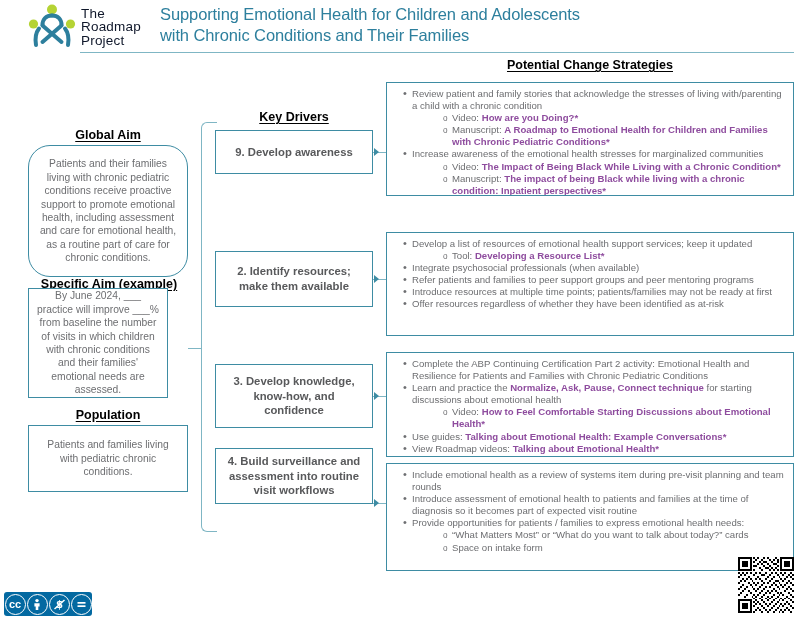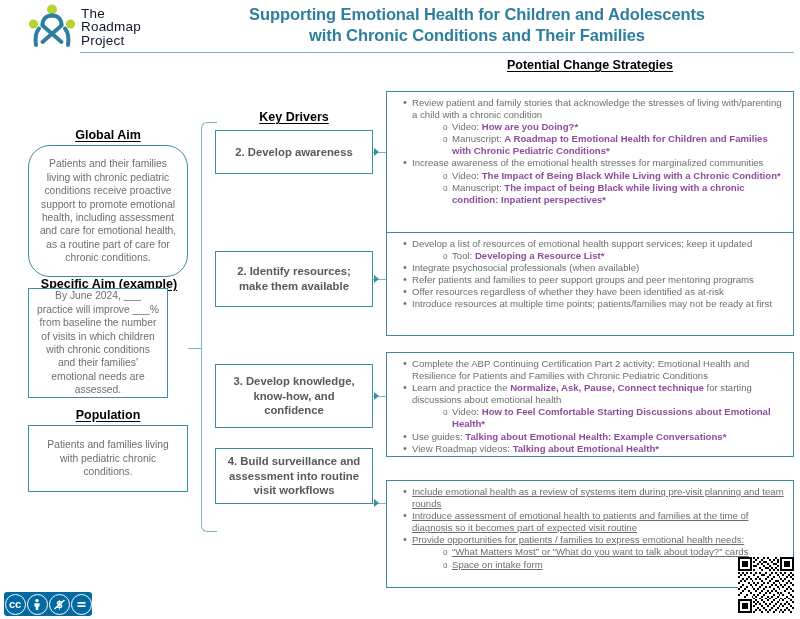--- a/index.html
+++ b/index.html
@@ -26,22 +26,22 @@
   .logo-mark { width: 48px; height: 46px; flex: 0 0 48px; }
   .logo-text {
     font-family: "Liberation Sans", sans-serif;
     font-size: 13.5px; line-height: 13.5px;
     color: #0f172a; letter-spacing: .2px;
   }
   .logo-text span { display: block; }
 
   .main-title {
     position: absolute; left: 160px; top: 4px; width: 634px;
-    text-align: center;
-    font-size: 16.5px; font-weight: bold; line-height: 21px;
+    text-align: left;
+    font-size: 16.5px; font-weight: normal; line-height: 21px;
     color: #2d7f9d; letter-spacing: -.1px;
   }
   .header-rule {
     position: absolute; left: 80px; top: 52px; width: 714px;
     height: 1px; background: #7fb6c4;
   }
 
   
   .col-head {
     position: absolute;
@@ -85,24 +85,24 @@
   #driver-4 { left: 215px; top: 448px; width: 158px; height: 56px; }
 
   .strat-box {
     left: 386px;
     width: 408px;
     padding: 5px 6px 5px 6px;
     font-size: 9.6px; line-height: 12.1px;
     color: #6d6e71;
     overflow: hidden;
   }
-  #strat-1 { top: 82px;  height: 142px; margin-top: 9px; }
+  #strat-1 { top: 82px;  height: 114px; }
   #strat-2 { top: 232px; height: 104px; }
   #strat-3 { top: 352px; height: 105px; }
-  #strat-4 { top: 480px; height: 108px; text-decoration: underline; }
+  #strat-4 { top: 463px; height: 108px; }
 
   
   ul.lvl1 { margin: 0; padding: 0 0 0 12px; list-style: none; }
   ul.lvl1 > li {
     position: relative; padding-left: 7px; margin: 0 0 0 0;
   }
   ul.lvl1 > li::before {
     content: "•";
     position: absolute; left: -2px; top: -1px;
     font-size: 11px; line-height: 13px; color: #6d6e71;
@@ -210,21 +210,21 @@
   <div class="conn conn-h" style="left:373px; top:279px; width:13px;"></div>
   <div class="arrow" style="left:374px; top:275px; transform: rotate(180deg);"></div>
 
   <div class="conn conn-h" style="left:373px; top:396px; width:13px;"></div>
   <div class="arrow" style="left:374px; top:392px; transform: rotate(180deg);"></div>
 
   <div class="conn conn-h" style="left:373px; top:503px; width:13px;"></div>
   <div class="arrow" style="left:374px; top:499px; transform: rotate(180deg);"></div>
 
   <div class="box driver-box" id="driver-1">
-    <span>2. Develop awareness</span>
+    <span>9. Develop awareness</span>
   </div>
   <div class="box driver-box" id="driver-2">
     <span>2. Identify resources; make them available</span>
   </div>
   <div class="box driver-box" id="driver-3">
     <span>3. Develop knowledge, know-how, and confidence</span>
   </div>
   <div class="box driver-box" id="driver-4">
     <span>4. Build surveillance and assessment into routine visit workflows</span>
   </div>
@@ -251,22 +251,22 @@
   <div class="box strat-box" id="strat-2">
     <ul class="lvl1">
       <li>
         <span>Develop a list of resources of emotional health support services; keep it updated</span>
         <ul class="lvl2">
           <li><span>Tool: </span><span class="lnk">Developing a Resource List*</span></li>
         </ul>
       </li>
       <li><span>Integrate psychosocial professionals (when available)</span></li>
       <li><span>Refer patients and families to peer support groups and peer mentoring programs</span></li>
+      <li><span>Introduce resources at multiple time points; patients/families may not be ready at first</span></li>
       <li><span>Offer resources regardless of whether they have been identified as at-risk</span></li>
-      <li><span>Introduce resources at multiple time points; patients/families may not be ready at first</span></li>
     </ul>
   </div>
 
   <div class="box strat-box" id="strat-3">
     <ul class="lvl1">
       <li><span>Complete the ABP Continuing Certification Part 2 activity: Emotional Health and Resilience for Patients and Families with Chronic Pediatric Conditions</span></li>
       <li>
         <span>Learn and practice the </span><span class="lnk">Normalize, Ask, Pause, Connect technique</span><span> for starting discussions about emotional health</span>
         <ul class="lvl2">
           <li><span>Video: </span><span class="lnk">How to Feel Comfortable Starting Discussions about Emotional Health*</span></li>

